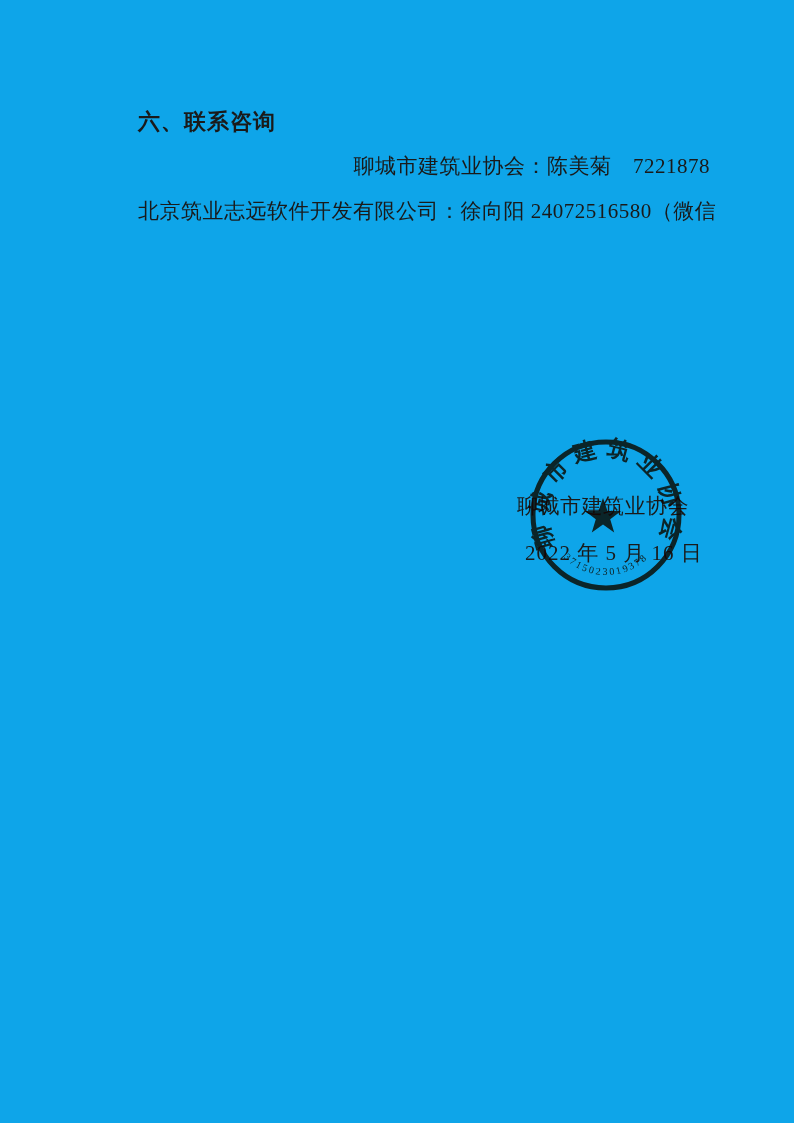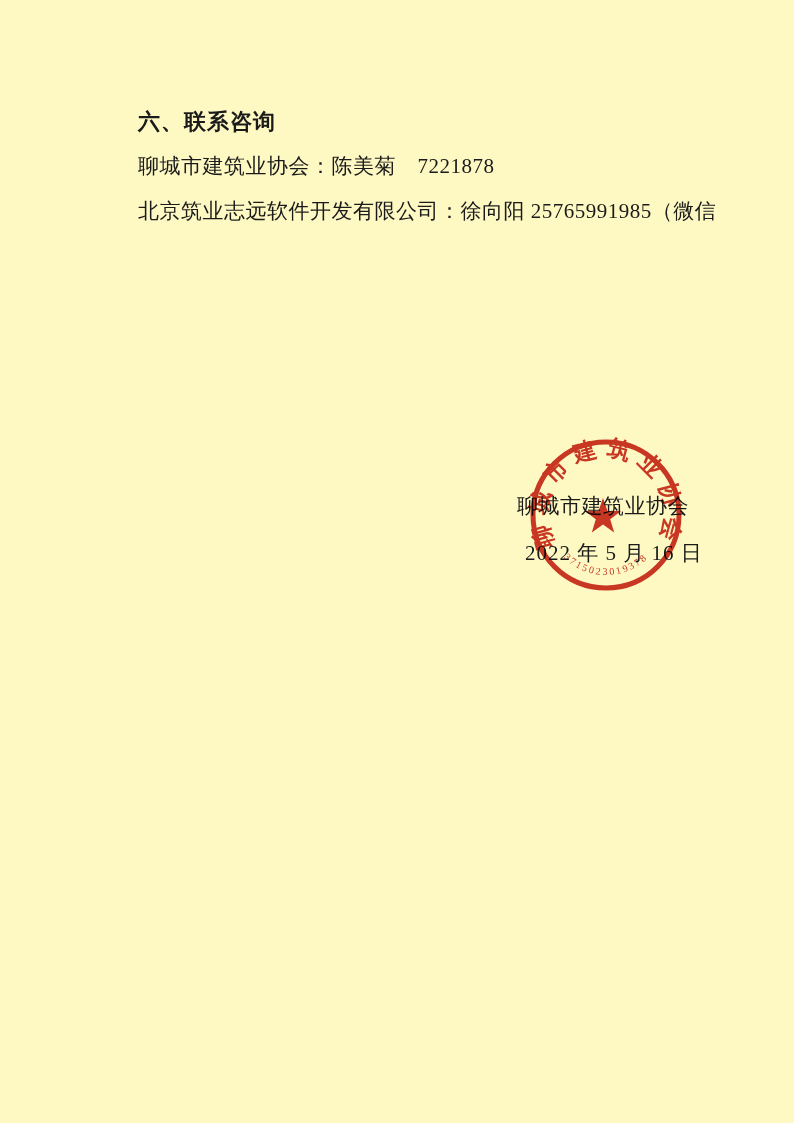--- a/index.html
+++ b/index.html
@@ -5,21 +5,21 @@
   html, body {
     margin: 0;
     padding: 0;
     background: #888;
   }
   .page {
     position: relative;
     width: 794px;
     height: 1123px;
     margin: 0 auto;
-    background: #fef9c3;
+    background: #0ea5e9;
     overflow: hidden;
     font-family: "Liberation Serif", "DejaVu Serif", serif;
     color: #1a1a1a;
   }
   .content {
     position: absolute;
     top: 100px;
     left: 85px;
     width: 625px;
   }
@@ -30,20 +30,21 @@
     font-weight: bold;
     font-family: "Liberation Sans", "DejaVu Sans", sans-serif;
     letter-spacing: 1px;
   }
   .doc-line {
     margin: 0;
     font-size: 21px;
     line-height: 45px;
     letter-spacing: 0.5px;
     white-space: nowrap;
+    text-align: right;
   }
   .doc-line.indent {
     padding-left: 53px;
   }
   .signature-org {
     position: absolute;
     top: 492px;
     left: 517px;
     font-size: 21px;
     letter-spacing: 0.5px;
@@ -82,21 +83,21 @@
   }
 </style>
 </head>
 <body>
 
 <div class="page">
 
   <div class="content">
     <h2 class="doc-heading">六、联系咨询</h2>
     <p class="doc-line indent">聊城市建筑业协会：陈美菊　7221878</p>
-    <p class="doc-line indent">北京筑业志远软件开发有限公司：徐向阳 25765991985（微信</p>
+    <p class="doc-line indent">北京筑业志远软件开发有限公司：徐向阳 24072516580（微信</p>
   </div>
 
   <div class="signature-org">聊城市建筑业协会</div>
 
   <div class="signature-date">2022 年 5 月 16 日</div>
 
   <svg class="seal" viewBox="0 0 200 200" aria-hidden="true">
     <defs>
       <path id="sealTopArc" d="M 48.9 129.5 A 59 59 0 1 1 151.1 129.5" fill="none"></path>
       <path id="sealBottomArc" d="M 54 138.6 A 60 60 0 0 0 146 138.6" fill="none"></path>

